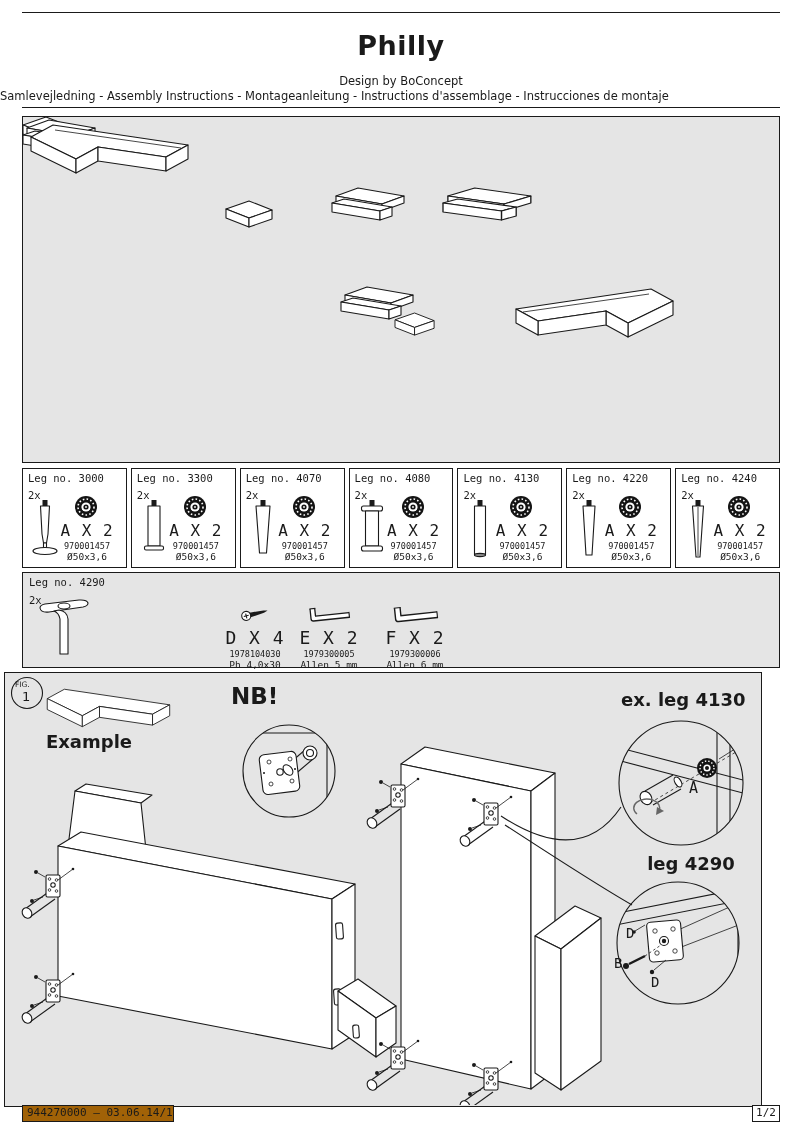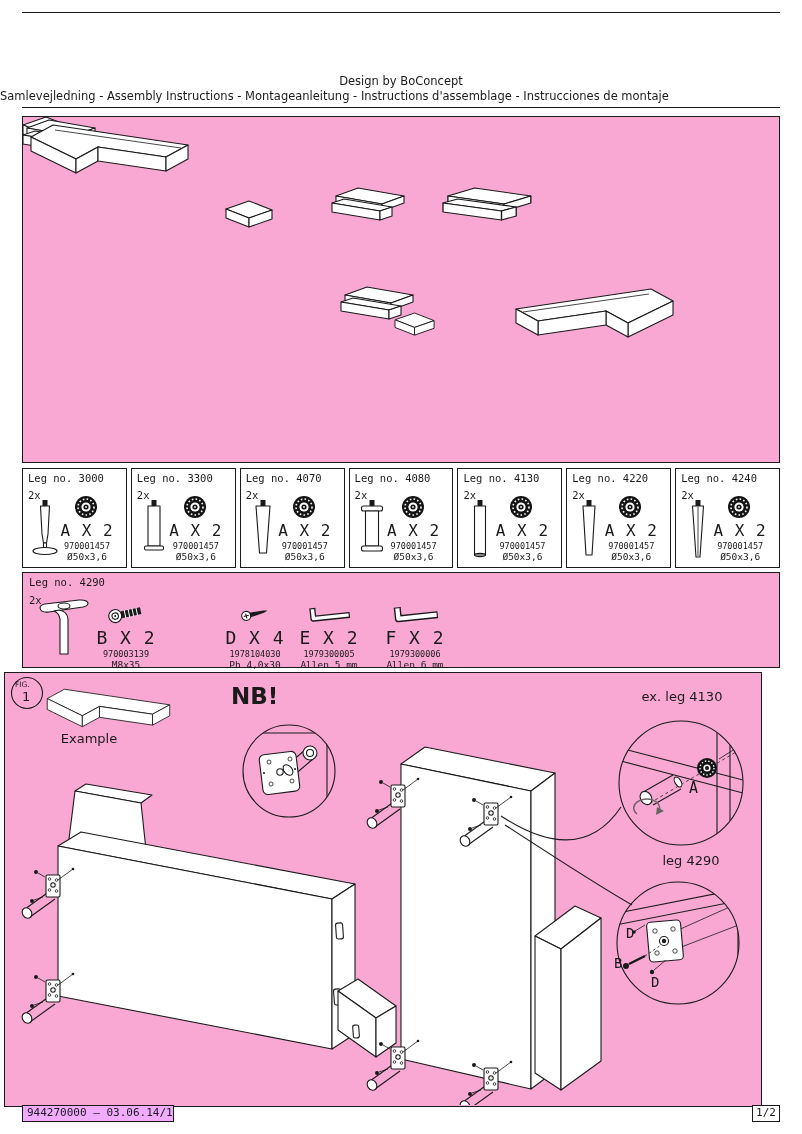--- a/index.html
+++ b/index.html
@@ -4,21 +4,21 @@
 <style>
   html,body{margin:0;padding:0;background:#e8e8e8;}
   .page{position:relative;width:802px;height:1134px;background:#fff;color:#1a1a1a;
         font-family:"DejaVu Sans",sans-serif;overflow:hidden;}
   .mono{font-family:"DejaVu Sans Mono",monospace;}
   .rule{position:absolute;left:22px;width:758px;height:0;border-top:1.6px solid #1a1a1a;}
   .title{position:absolute;left:0;top:30px;width:802px;text-align:center;
          font-size:27px;font-weight:700;letter-spacing:.5px;}
   .subtitle{position:absolute;left:0;top:74px;width:802px;text-align:center;font-size:11.5px;}
   .languages{position:absolute;left:0;top:89px;width:802px;text-align:left;font-size:11.5px;}
-  .box{position:absolute;border:1.6px solid #1a1a1a;background:#f9a8d4;box-sizing:border-box;}
+  .box{position:absolute;border:1.6px solid #1a1a1a;background:#e5e5e5;box-sizing:border-box;}
   .ov-box{left:22px;top:116px;width:758px;height:347px;}
   .leg-row{position:absolute;left:22px;top:468px;width:758px;height:100px;
            display:flex;gap:4px;}
   .leg-box{position:relative;flex:1;border:1.6px solid #1a1a1a;box-sizing:border-box;background:#fff;}
   .leg-name{position:absolute;left:5px;top:3px;font-size:10.5px;white-space:nowrap;}
   .leg-qty{position:absolute;left:5px;top:20px;font-size:10.5px;}
   .leg-art{position:absolute;left:7px;top:31px;}
   .washer{position:absolute;left:51px;top:26px;}
   .pcol{position:absolute;left:32px;top:52px;width:64px;text-align:center;}
   .plabel{font-size:16px;letter-spacing:1px;}
@@ -27,36 +27,37 @@
   .hw-box{left:22px;top:572px;width:758px;height:96px;}
   .hw-name{position:absolute;left:6px;top:3px;font-size:10.5px;}
   .hw-qty{position:absolute;left:6px;top:21px;font-size:10.5px;}
   .hw-leg{position:absolute;left:14px;top:24px;}
   .hw-item{position:absolute;top:28px;text-align:center;}
   .hw-icon{height:26px;display:flex;align-items:center;justify-content:center;}
   .hw-label{font-size:18px;letter-spacing:1px;}
   .fig-box{left:4px;top:672px;width:758px;height:435px;}
   .fig-art{position:absolute;left:0;top:0;}
   .olabel{position:absolute;pointer-events:none;white-space:nowrap;}
-  .bold15{font-size:13px;font-weight:400;}
+  .bold15{font-size:18px;font-weight:700;}
   .footer-l{position:absolute;left:22px;top:1105px;width:152px;height:17px;border:1.3px solid #1a1a1a;
-            box-sizing:border-box;font-size:11px;line-height:14px;padding-left:4px;background:#f0abfc;}
+            box-sizing:border-box;font-size:11px;line-height:14px;padding-left:4px;background:#a16207;}
   .footer-r{position:absolute;left:752px;top:1105px;width:28px;height:17px;border:1.3px solid #1a1a1a;
             box-sizing:border-box;font-size:11px;line-height:14px;text-align:center;background:#fff;}
   .ln{fill:#fff;stroke:#1a1a1a;stroke-width:1.1;stroke-linejoin:round;}
   .nf{fill:none;stroke:#1a1a1a;stroke-width:1.1;stroke-linejoin:round;}
   .thin{fill:none;stroke:#1a1a1a;stroke-width:.8;}
   svg{display:block;}
 </style>
 </head>
 <body>
 
 <div class="page">
 
   <div class="rule" style="top:12px"></div>
+  <div class="title">Philly</div>
   <div class="subtitle">Design by BoConcept</div>
   <div class="languages">Samlevejledning - Assembly Instructions - Montageanleitung - Instructions d'assemblage - Instrucciones de montaje</div>
   <div class="rule" style="top:107px"></div>
 
   <div class="box ov-box">
     <svg width="754" height="343" viewBox="0 0 754 343">
       <g id="otto">
         <path class="ln" d="M0,8 L23,0 L46,9 L23,17 Z"></path>
         <path class="ln" d="M0,8 L0,17 L23,26 L23,17 Z"></path>
         <path class="ln" d="M23,17 L23,26 L46,18 L46,9 Z"></path>
@@ -242,39 +243,20 @@
   </div>
 
   <div class="box hw-box">
     <div class="hw-name mono">Leg no. 4290</div>
     <div class="hw-qty mono">2x</div>
     <svg class="hw-leg" width="70" height="64" viewBox="0 0 70 64">
       <path class="ln" d="M3,11 Q3,8 8,7 L42,3 Q50,2.5 51,6 Q51,9 46,10 L12,15 Q4,16 3,11 Z"></path>
       <ellipse class="ln" cx="27" cy="9" rx="6" ry="3"></ellipse>
       <path class="ln" d="M22,13 Q30,14 31,22 L31,57 L23,57 L23,22 Q22,16 17,14 Z"></path>
     </svg>
-    <div class="hw-item" style="left:70px;width:66px">
-      <div class="hw-icon">
-        <svg width="38" height="20" viewBox="0 0 38 20">
-            <g transform="rotate(-12 18 10)">
-          <circle class="ln" cx="8" cy="10" r="6.5"></circle>
-              <circle class="nf" cx="8" cy="10" r="3.2"></circle>
-              <circle cx="8" cy="10" r="1" fill="#1a1a1a"></circle>
-          <rect x="14" y="6.5" width="20" height="7" fill="#1a1a1a"></rect>
-          <line x1="18" y1="6" x2="18" y2="14" stroke="#fff"></line>
-              <line x1="22" y1="6" x2="22" y2="14" stroke="#fff"></line>
-              <line x1="26" y1="6" x2="26" y2="14" stroke="#fff"></line>
-              <line x1="30" y1="6" x2="30" y2="14" stroke="#fff"></line>
-        </g>
-          </svg>
-      </div>
-      <div class="hw-label mono">B X 2</div>
-      <div class="pno mono">970003139</div>
-      <div class="psize mono">M8x35</div>
-    </div>
     <div class="hw-item" style="left:199px;width:66px">
       <div class="hw-icon">
         <svg width="30" height="16" viewBox="0 0 30 16">
             <g transform="rotate(-14 14 8)">
           <circle class="ln" cx="6" cy="8" r="4.5"></circle>
               <line class="nf" x1="3.5" y1="8" x2="8.5" y2="8"></line>
               <line class="nf" x1="6" y1="5.5" x2="6" y2="10.5"></line>
           <path d="M10,5.6 L24,6.8 L28,8 L24,9.2 L10,10.4 Z" fill="#1a1a1a"></path>
         </g>
           </svg>

